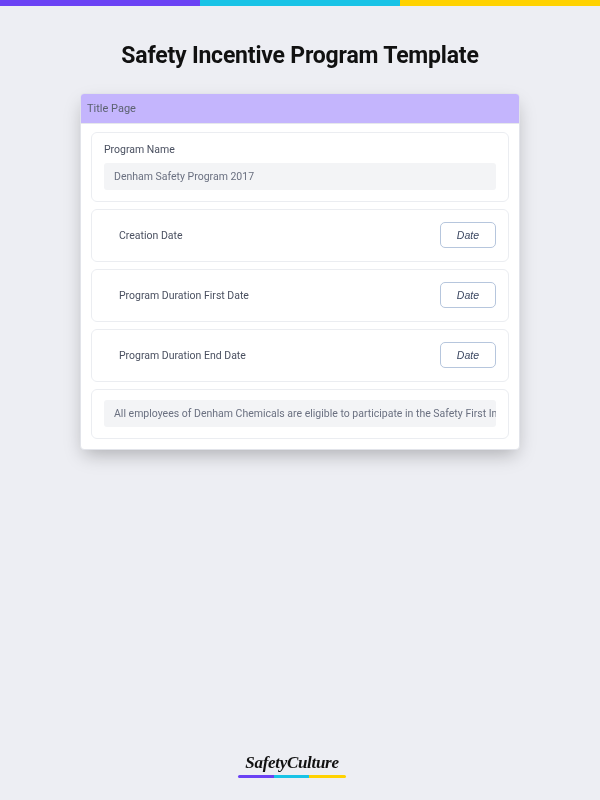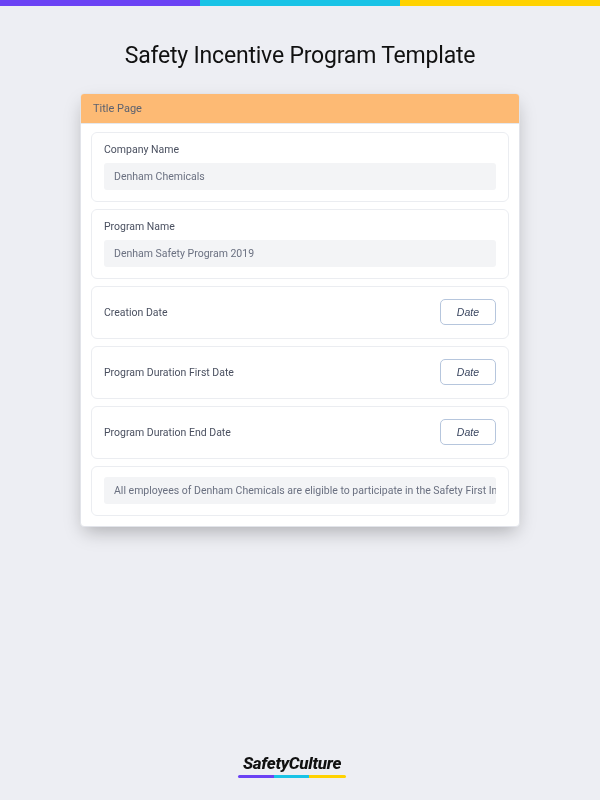--- a/index.html
+++ b/index.html
@@ -15,41 +15,41 @@
     height: 6px;
     width: 100%;
   }
   .top-bar > div { flex: 1; }
   .bar-purple { background: #6b42f4; }
   .bar-cyan { background: #19c3e6; }
   .bar-yellow { background: #ffd200; }
 
   .page-title {
     text-align: center;
-    font-weight: 400;
+    font-weight: 700;
     font-size: 23px;
     color: #111;
     margin-top: 36px;
     letter-spacing: -0.2px;
   }
 
   .form-card {
     width: 440px;
     margin: 24px auto 0;
     background: #fff;
     border: 1px solid #e2e4ea;
     border-radius: 4px;
     box-shadow: 0 8px 18px -4px rgba(0,0,0,0.28);
     overflow: hidden;
   }
 
   .section-header {
-    background: #fdba74;
+    background: #c4b5fd;
     border-bottom: 1px solid #e6e8ec;
-    padding: 8px 12px;
+    padding: 8px 6px;
     font-size: 11px;
     color: #5c6270;
   }
 
   .field-list {
     padding: 8px 10px 10px;
     display: flex;
     flex-direction: column;
     gap: 7px;
   }
@@ -76,20 +76,21 @@
     white-space: nowrap;
     overflow: hidden;
     text-overflow: clip;
   }
 
   .field-row {
     display: flex;
     align-items: center;
     justify-content: space-between;
     min-height: 30px;
+    margin-left: 15px;
   }
 
   .field-row .field-label { margin-bottom: 0; }
 
   .date-btn {
     border: 1px solid #b6c6dd;
     background: #fff;
     color: #3a4660;
     font-size: 10.5px;
     padding: 6px 16px;
@@ -102,20 +103,21 @@
     position: absolute;
     bottom: 22px;
     left: 0;
     right: 16px;
     text-align: center;
     font-weight: 800;
     font-size: 17px;
     font-style: italic;
     letter-spacing: -0.3px;
     color: #111;
+    font-family: Liberation Serif, serif;
   }
   .brand .under {
     display: block;
     width: 108px;
     height: 3px;
     margin: 2px auto 0;
     background: linear-gradient(90deg, #6b42f4 0 33%, #19c3e6 33% 66%, #ffd200 66% 100%);
     border-radius: 2px;
   }
 </style>
@@ -128,28 +130,24 @@
   <div class="bar-yellow"></div>
 </div>
 
 <h1 class="page-title">Safety Incentive Program Template</h1>
 
 <div class="form-card">
   <div class="section-header">Title Page</div>
 
   <div class="field-list">
 
-    <div class="field">
-      <div class="field-label">Company Name</div>
-      <div class="field-value">Denham Chemicals</div>
-    </div>
 
     <div class="field">
       <div class="field-label">Program Name</div>
-      <div class="field-value">Denham Safety Program 2019</div>
+      <div class="field-value">Denham Safety Program 2017</div>
     </div>
 
 
     <div class="field">
       <div class="field-row">
         <div class="field-label">Creation Date</div>
         <button class="date-btn">Date</button>
       </div>
     </div>
 

